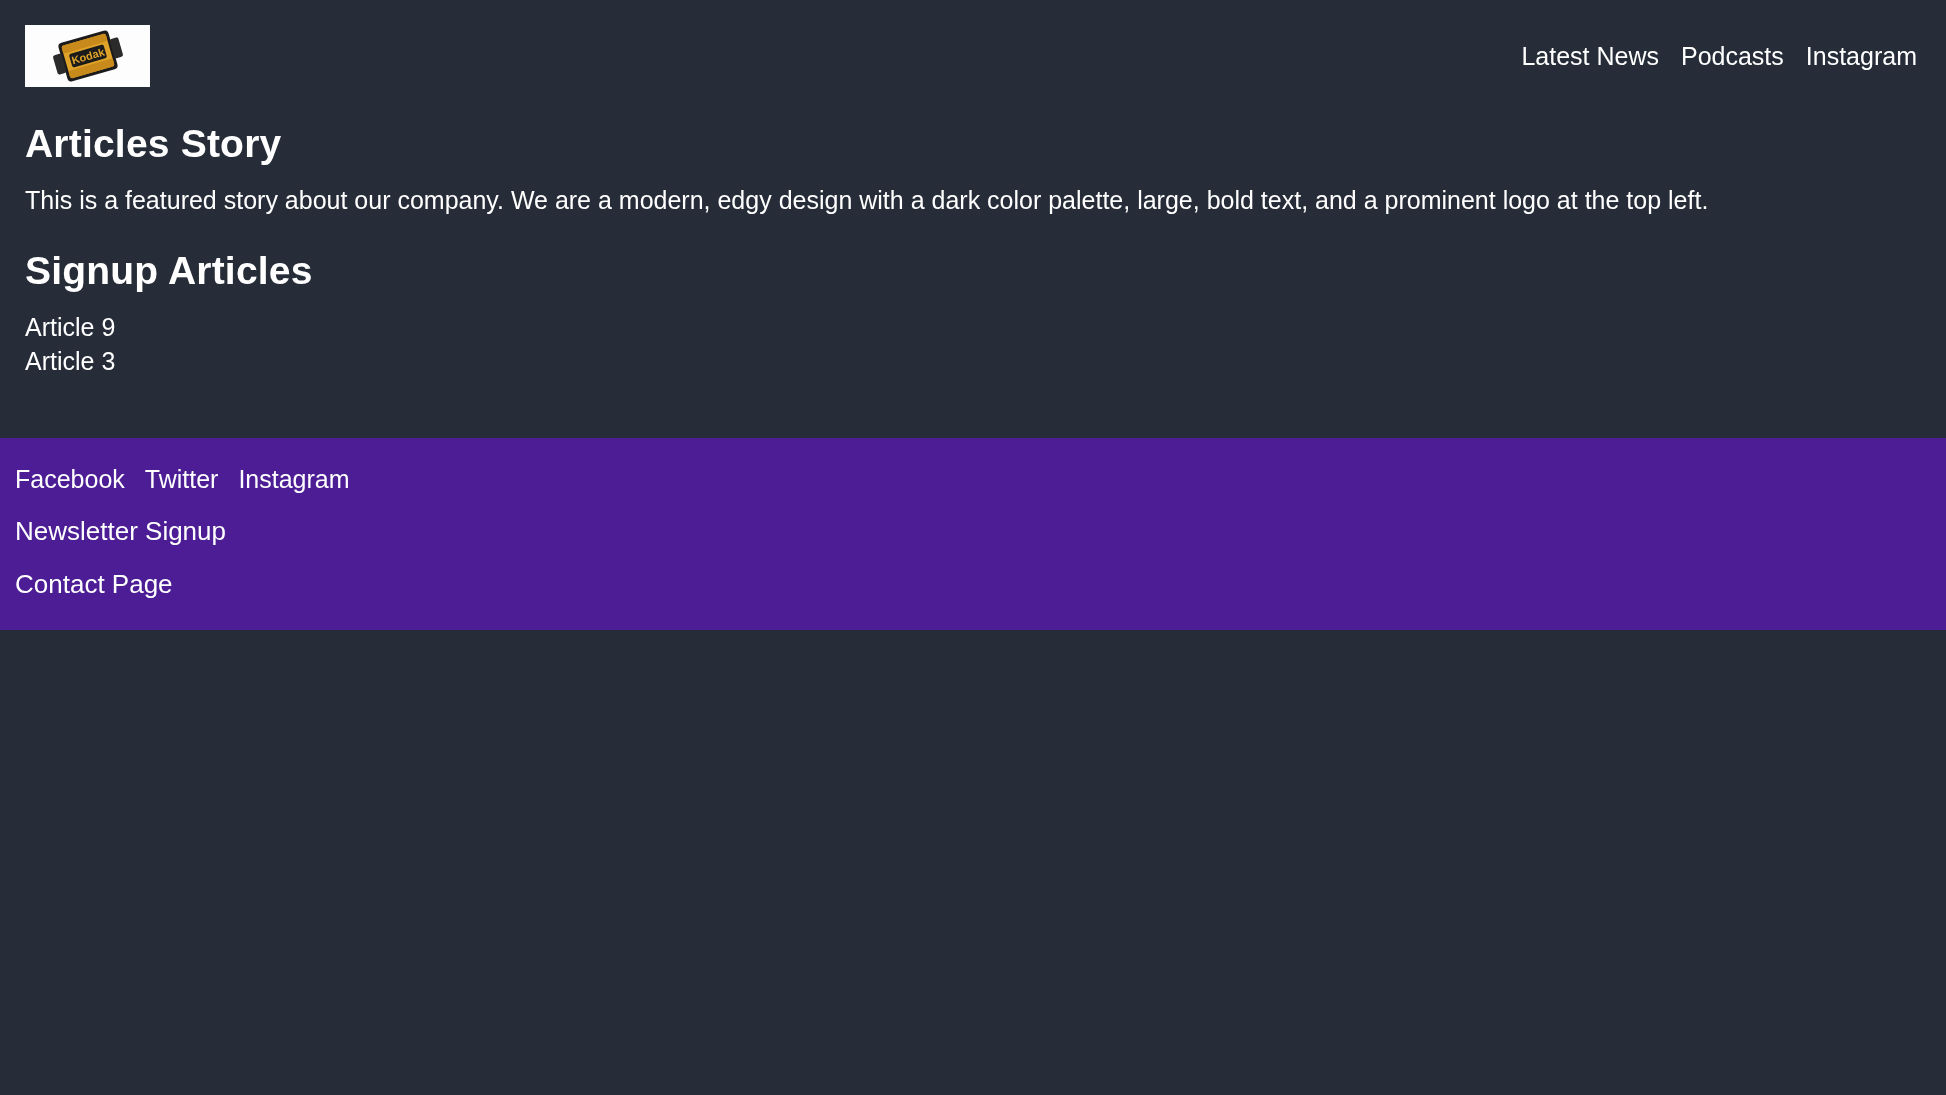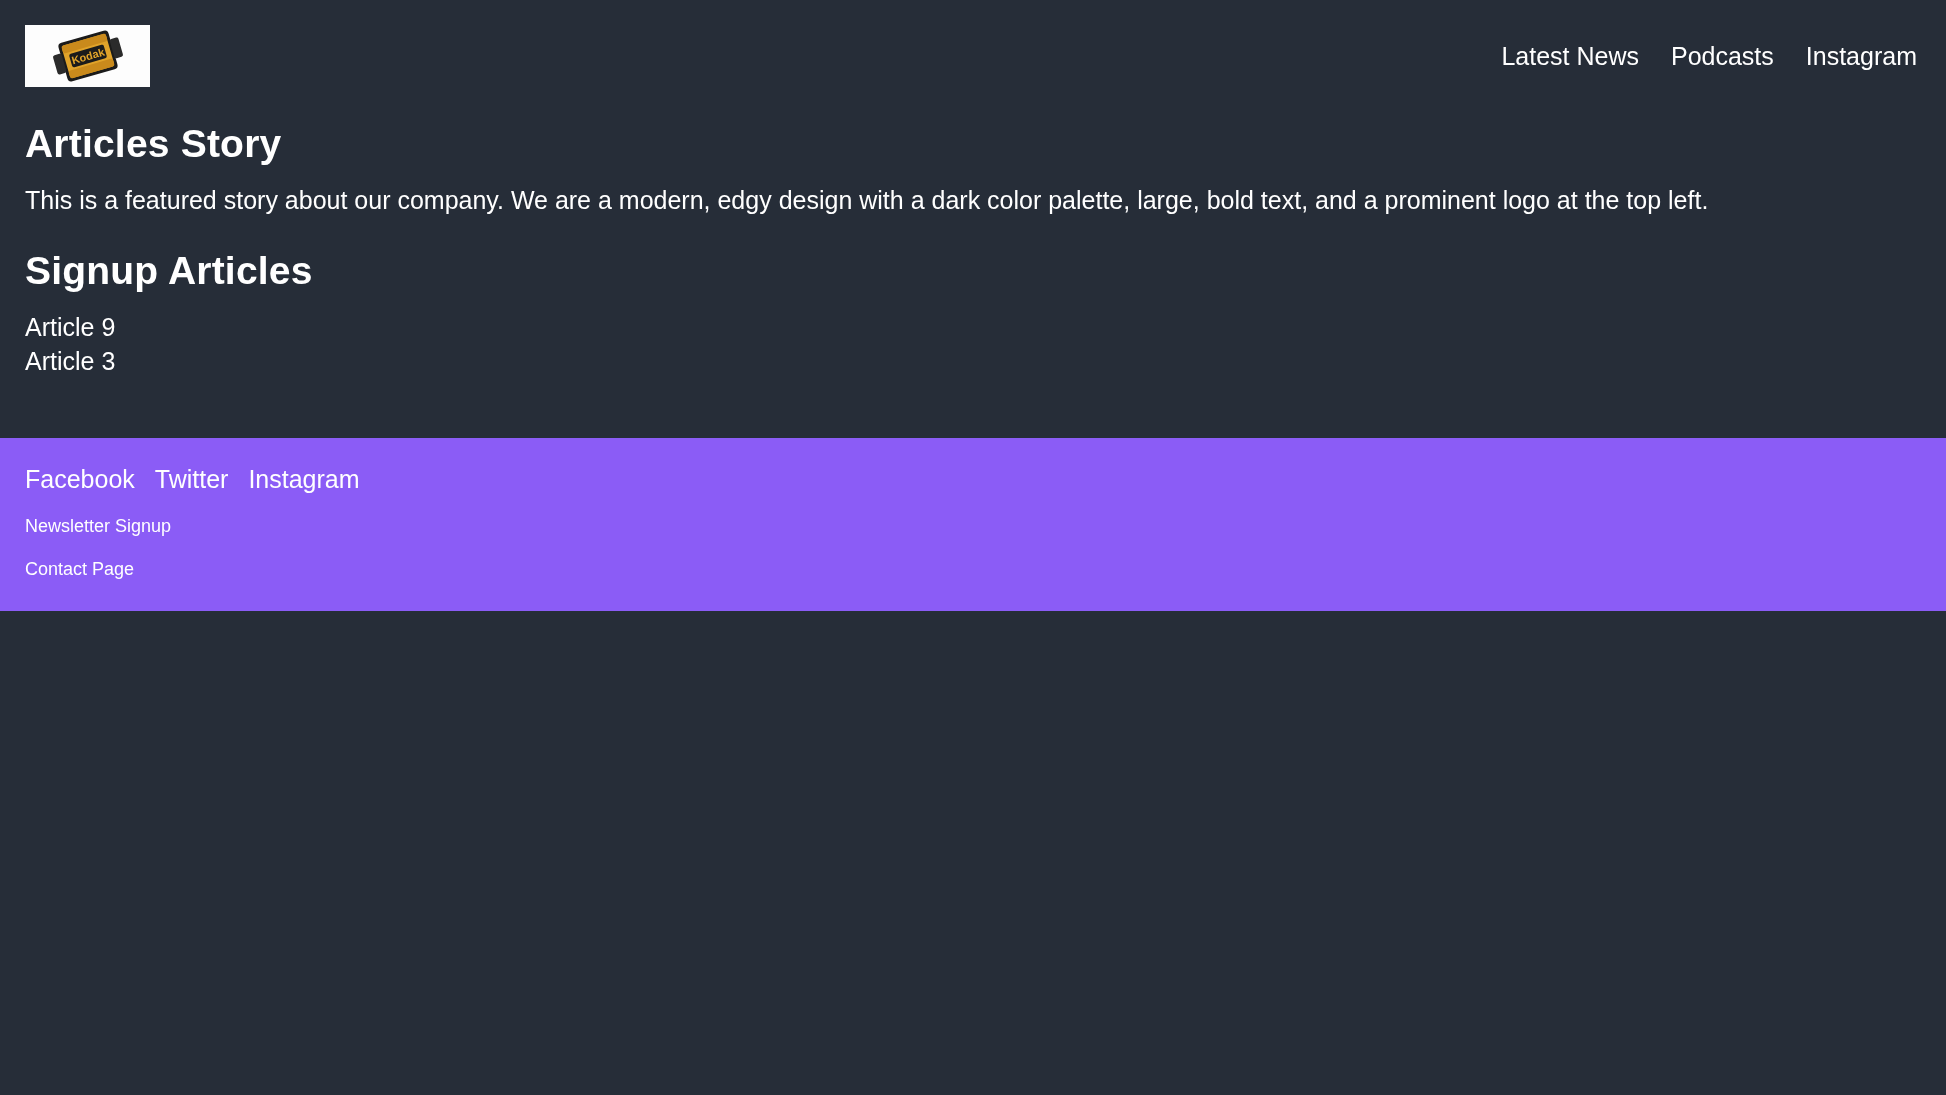--- a/index.html
+++ b/index.html
@@ -39,21 +39,21 @@
     justify-content: center;
     overflow: hidden;
     flex-shrink: 0;
   }
   .logo svg {
     display: block;
   }
   .nav {
     display: flex;
     align-items: center;
-    gap: 32px;
+    gap: 22px;
     padding-right: 4px;
   }
   .nav a {
     color: #ffffff;
     text-decoration: none;
     font-size: 25px;
     line-height: 1.2;
     white-space: nowrap;
   }
 
@@ -88,40 +88,40 @@
   .articles li a {
     color: #ffffff;
     text-decoration: none;
   }
   .main-spacer {
     height: 60px;
   }
 
   
   .footer {
-    background: #8b5cf6;
-    padding: 26px 25px 30px 25px;
+    background: #4c1d95;
+    padding: 26px 25px 30px 15px;
     box-sizing: border-box;
   }
   .social {
     display: flex;
     gap: 20px;
     margin-bottom: 22px;
   }
   .social a {
     color: #ffffff;
     text-decoration: none;
     font-size: 25px;
     line-height: 1.2;
   }
   .footer-link {
     display: block;
     color: #ffffff;
     text-decoration: none;
-    font-size: 18px;
+    font-size: 26px;
     line-height: 1.2;
     margin-bottom: 22px;
   }
   .footer-link:last-child {
     margin-bottom: 0;
   }
   .below-fold {
     flex: 1;
     background: #262d38;
   }

